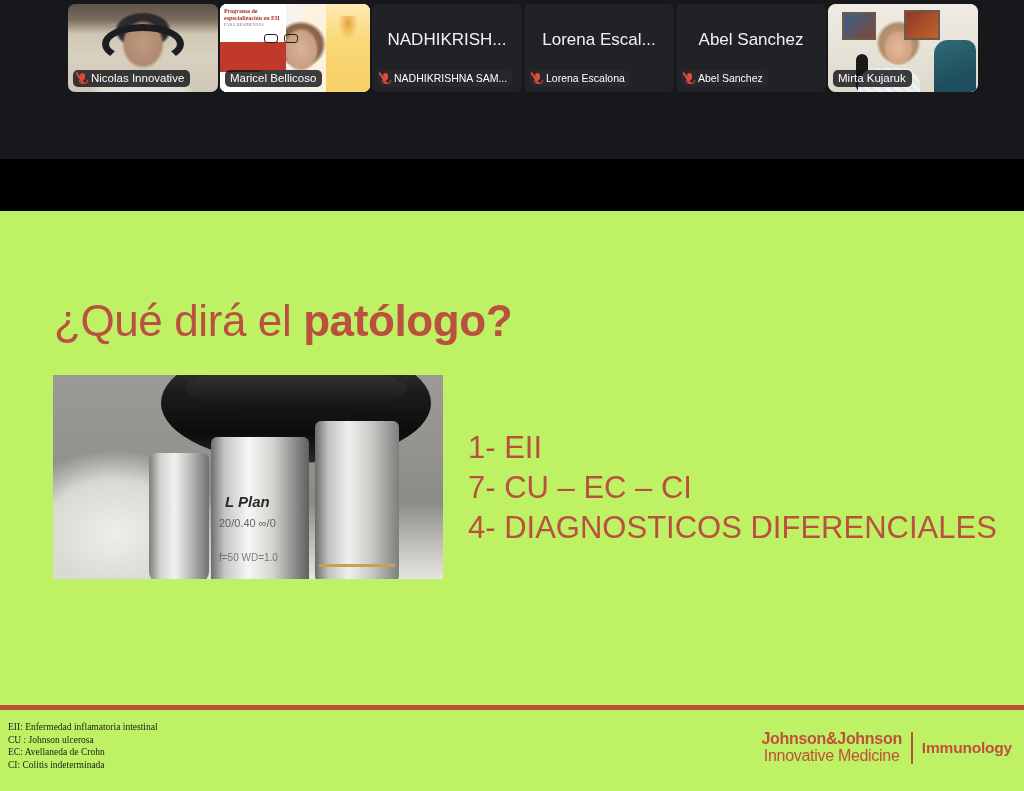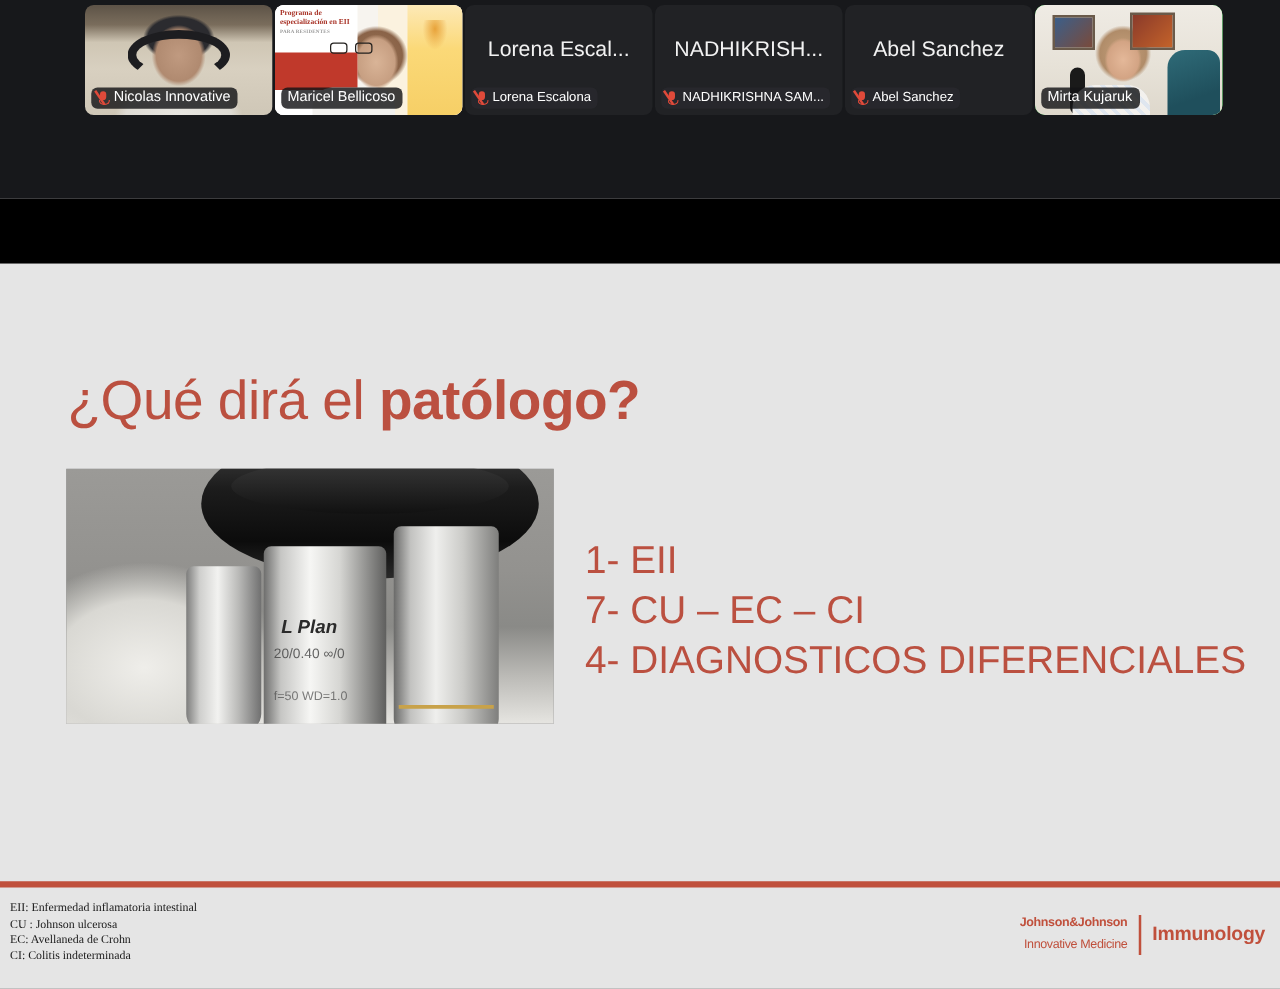--- a/index.html
+++ b/index.html
@@ -66,21 +66,21 @@
   .micoff{width:9px;height:11px;flex:0 0 9px;position:relative;}
   .micoff .b{position:absolute;left:2px;top:0;width:5px;height:7px;border-radius:3px;background:#e04a3a;}
   .micoff .s{position:absolute;left:1px;top:7px;width:7px;height:3px;border-bottom:1.4px solid #e04a3a;
       border-left:1.4px solid #e04a3a;border-right:1.4px solid #e04a3a;border-radius:0 0 4px 4px;}
   .micoff .sl{position:absolute;left:-1px;top:-1px;width:13px;height:1.6px;background:#e04a3a;
       transform:rotate(56deg);transform-origin:left top;}
 
   .blackband{position:absolute;left:0;top:159px;width:1024px;height:52px;background:#000;}
 
   
-  .slide{position:absolute;left:0;top:211px;width:1024px;height:580px;background:#e5e5e5;}
+  .slide{position:absolute;left:0;top:211px;width:1024px;height:580px;background:#bef264;}
   .slide-title{position:absolute;left:54px;top:85px;font-size:44px;color:#bb5040;
       letter-spacing:-.4px;white-space:nowrap;}
   .slide-title b{font-weight:700;}
   .photo{position:absolute;left:53px;top:164px;width:390px;height:204px;overflow:hidden;
       background:#8d8d8d;}
   .photo .bg{position:absolute;inset:0;background:
       radial-gradient(ellipse 160px 120px at 16% 78%, #efeeea 0%, #d9d8d3 45%, rgba(217,216,211,0) 70%),
       linear-gradient(180deg,#9b9a97 0%,#93928f 40%,#8a8a87 62%,#bdbcb8 82%,#e6e5e1 100%);}
   .photo .turret{position:absolute;left:108px;top:-32px;width:270px;height:120px;border-radius:50%;
       background:linear-gradient(180deg,#4a4a4a 0%,#1c1c1c 40%,#0c0c0c 75%,#2a2a2a 100%);}
@@ -100,21 +100,21 @@
   .photo .ridge{position:absolute;left:108px;top:118px;width:14px;height:44px;
       background:repeating-linear-gradient(180deg,#5a5a58 0 3px,#9a9a98 3px 8px);opacity:.7;}
 
   .bullets{position:absolute;left:468px;top:218px;font-size:31px;color:#bb5040;line-height:1.22;white-space:nowrap;}
   .bullets div{margin-bottom:2px;}
 
   .rule{position:absolute;left:0;top:494px;width:1024px;height:5px;background:#c0503c;}
   .legend{position:absolute;left:8px;top:510px;font-family:"Liberation Serif",serif;font-size:9.5px;
       line-height:12.6px;color:#1a1a1a;}
   .jj{position:absolute;right:12px;top:520px;display:flex;align-items:center;gap:9px;color:#c0503c;}
-  .jj .w{font-weight:700;font-size:10px;line-height:16.5px;letter-spacing:-.3px;text-align:right;}
+  .jj .w{font-weight:700;font-size:16px;line-height:16.5px;letter-spacing:-.3px;text-align:center;}
   .jj .w .l2{font-weight:400;}
   .jj .bar{width:2px;height:32px;background:#c0503c;}
   .jj .imm{font-weight:700;font-size:15.5px;letter-spacing:-.2px;}
 </style>
 </head>
 <body>
 
 <div id="app">
 
   <div class="videobar">
@@ -148,40 +148,40 @@
               <i></i>
             </div>
           <div class="coat"></div>
         </div>
         <div class="name">
           <span>Maricel Bellicoso</span>
         </div>
       </div>
 
       <div class="tile novid">
+        <div class="center">NADHIKRISH...</div>
+        <div class="name">
+          <span class="micoff">
+              <i class="b"></i>
+              <i class="s"></i>
+              <i class="sl"></i>
+            </span>
+          <span>NADHIKRISHNA SAM...</span>
+        </div>
+      </div>
+
+      <div class="tile novid">
         <div class="center">Lorena Escal...</div>
         <div class="name">
           <span class="micoff">
               <i class="b"></i>
               <i class="s"></i>
               <i class="sl"></i>
             </span>
           <span>Lorena Escalona</span>
-        </div>
-      </div>
-
-      <div class="tile novid">
-        <div class="center">NADHIKRISH...</div>
-        <div class="name">
-          <span class="micoff">
-              <i class="b"></i>
-              <i class="s"></i>
-              <i class="sl"></i>
-            </span>
-          <span>NADHIKRISHNA SAM...</span>
         </div>
       </div>
 
       <div class="tile novid">
         <div class="center">Abel Sanchez</div>
         <div class="name">
           <span class="micoff">
               <i class="b"></i>
               <i class="s"></i>
               <i class="sl"></i>

